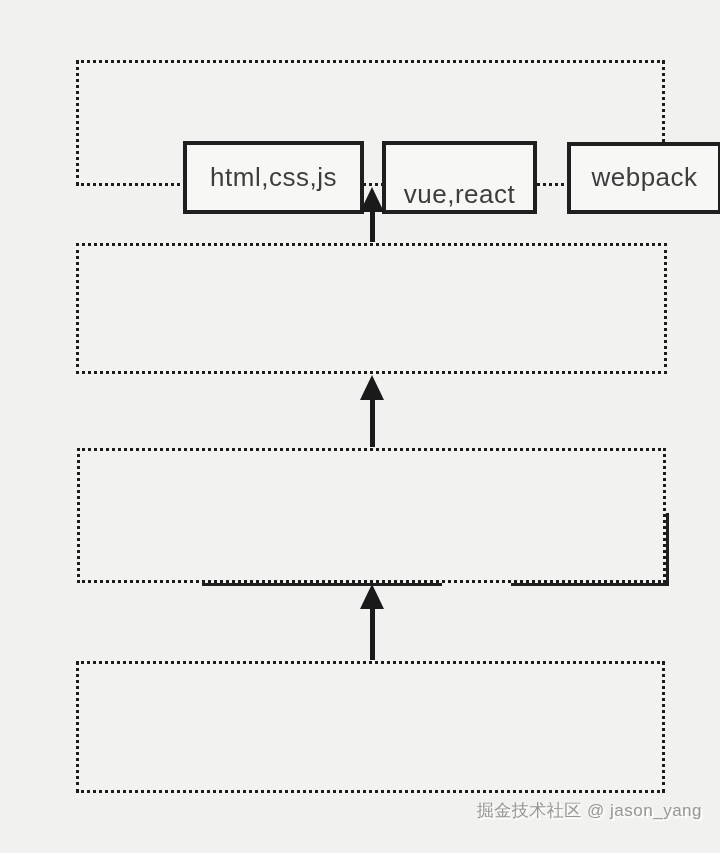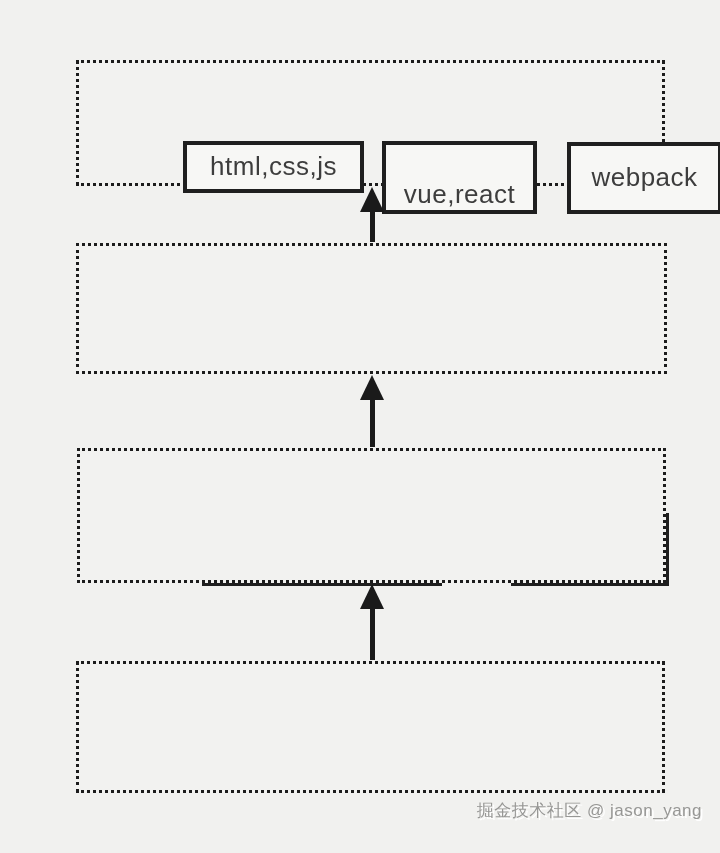--- a/index.html
+++ b/index.html
@@ -36,21 +36,21 @@
     display: flex;
     align-items: center;
     justify-content: center;
     text-align: center;
     font-size: 26px;
     line-height: 1.15;
     color: #3d3d3d;
     letter-spacing: 0.5px;
   }
   
-  .b-1-0 { left: 104px; top: 78px;  width: 181px; height: 52px; }
+  .b-1-0 { left: 104px; top: 78px;  width: 181px; height: 73px; }
   .b-1-1 { left: 303px; top: 78px;  width: 155px; height: 73px; align-items: flex-end; }
   .b-1-2 { left: 488px; top: 79px;  width: 155px; height: 72px; }
   
   .b-2-0 { left: 123px; top: 268px; width: 240px; height: 72px; }
   .b-2-1 { left: 432px; top: 267px; width: 158px; height: 73px; }
 
   
   .arrow {
     position: absolute;
     width: 26px;

